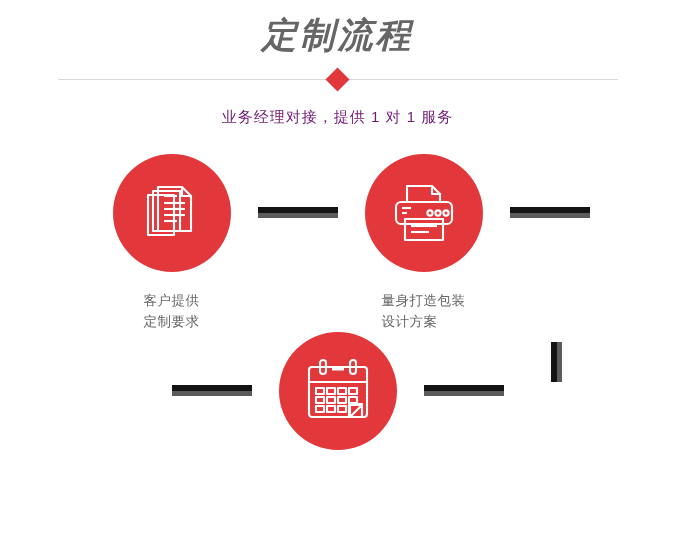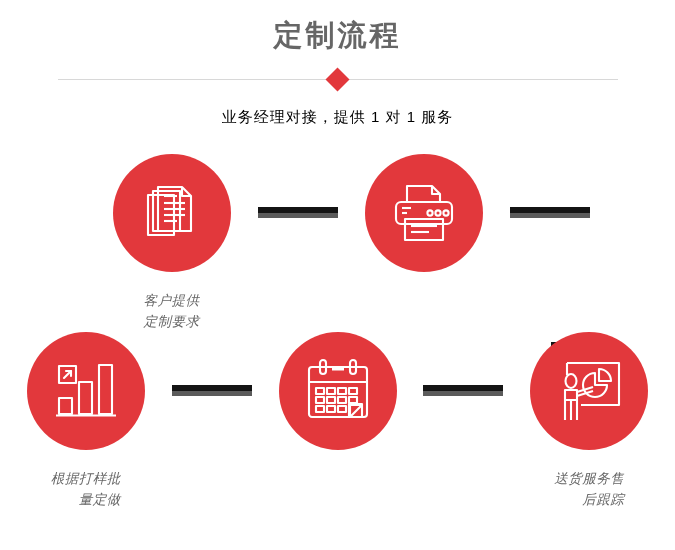--- a/index.html
+++ b/index.html
@@ -15,26 +15,27 @@
     position: relative;
   }
 
   
   .header {
     width: 675px;
     padding-top: 16px;
     text-align: center;
   }
   .page-title {
-    font-size: 29px;
+    font-size: 35px;
     font-weight: bold;
     color: #666666;
     letter-spacing: 3px;
     line-height: 38px;
     margin: 0;
+    font-style: italic;
   }
   .divider-wrap {
     position: relative;
     width: 560px;
     height: 26px;
     margin: 12px auto 0 auto;
   }
   .divider-line {
     position: absolute;
     top: 13px;
@@ -49,21 +50,21 @@
     left: 50%;
     width: 17px;
     height: 17px;
     margin-left: -8.5px;
     margin-top: -8.5px;
     background: #e2383c;
     transform: rotate(45deg);
   }
   .subtitle {
     font-size: 15px;
-    color: #000000;
+    color: #701a75;
     letter-spacing: 1px;
     margin: 14px 0 0 0;
     line-height: 22px;
   }
 
   
   .flow {
     position: relative;
     width: 675px;
     margin-top: 26px;
@@ -91,24 +92,23 @@
     justify-content: center;
   }
   .circle svg {
     display: block;
   }
   .step-label {
     margin-top: 18px;
     font-size: 13.5px;
     line-height: 21px;
     color: #666666;
-    text-align: right;
+    text-align: left;
     letter-spacing: 0.5px;
     white-space: pre-line;
-    font-style: italic;
   }
 
   
   .connector-h {
     width: 80px;
     height: 11px;
     margin-top: 53px;
     flex: 0 0 auto;
     position: relative;
   }
@@ -201,53 +201,38 @@
             <line x1="13" y1="35" x2="18" y2="35" stroke-linecap="butt"></line>
             <circle cx="41" cy="35" r="2.6"></circle>
             <circle cx="49" cy="35" r="2.6"></circle>
             <circle cx="57" cy="35" r="2.6"></circle>
             <path d="M16 41 h38 v21 h-38 z"></path>
             <line x1="22" y1="48" x2="48" y2="48" stroke-linecap="butt"></line>
             <line x1="22" y1="54" x2="40" y2="54" stroke-linecap="butt"></line>
           </svg>
         </span>
       </div>
+      <div class="step-label">量身打造包装
+设计方案</div>
     </div>
 
     <div class="connector-h">
       <div class="bar-dark"></div>
       <div class="bar-shadow"></div>
     </div>
 
   </div>
 
   <div class="connector-v" style="left: 551px; top: 188px;">
     <div class="bar-dark"></div>
     <div class="bar-shadow"></div>
   </div>
 
   <div class="flow-row">
 
-    <div class="step">
-      <div class="circle">
-        <span>
-          <svg width="66" height="66" viewBox="0 0 66 66" fill="none" stroke="#ffffff" stroke-width="2.1" stroke-linejoin="round">
-            <rect x="6" y="8" width="17" height="17"></rect>
-            <path d="M11 20 L18 13" stroke-linecap="round"></path>
-            <path d="M13 13 h5 v5" stroke-linecap="round"></path>
-            <rect x="6" y="40" width="13" height="16"></rect>
-            <rect x="26" y="24" width="13" height="32"></rect>
-            <rect x="46" y="7" width="13" height="49"></rect>
-            <line x1="3" y1="57.5" x2="63" y2="57.5" stroke-linecap="butt"></line>
-          </svg>
-        </span>
-      </div>
-      <div class="step-label">根据打样批
-量定做</div>
-    </div>
 
     <div class="connector-h">
       <div class="bar-dark"></div>
       <div class="bar-shadow"></div>
     </div>
 
     <div class="step">
       <div class="circle">
         <span>
           <svg width="68" height="68" viewBox="0 0 68 68" fill="none" stroke="#ffffff" stroke-width="2.1" stroke-linejoin="round">
@@ -272,35 +257,14 @@
           </svg>
         </span>
       </div>
     </div>
 
     <div class="connector-h">
       <div class="bar-dark"></div>
       <div class="bar-shadow"></div>
     </div>
 
-    <div class="step">
-      <div class="circle">
-        <span>
-          <svg width="68" height="68" viewBox="0 0 68 68" fill="none" stroke="#ffffff" stroke-width="2.1" stroke-linejoin="round">
-            <path d="M12 6 h52 v42 h-38"></path>
-            <path d="M12 6 v12"></path>
-            <path d="M40 16 a12 12 0 1 0 12 12 h-12 z"></path>
-            <path d="M44 12 a12 12 0 0 1 12 12 h-12 z"></path>
-            <ellipse cx="16" cy="24" rx="5.5" ry="7"></ellipse>
-            <path d="M10 33 h12 v10 h-12 z"></path>
-            <path d="M22 35 L38 30"></path>
-            <path d="M22 39 L38 34"></path>
-            <path d="M10 43 v20"></path>
-            <path d="M16 43 v20"></path>
-            <path d="M22 43 v20"></path>
-          </svg>
-        </span>
-      </div>
-      <div class="step-label">送货服务售
-后跟踪</div>
-    </div>
   </div>
 </div>
 
 </body></html>

